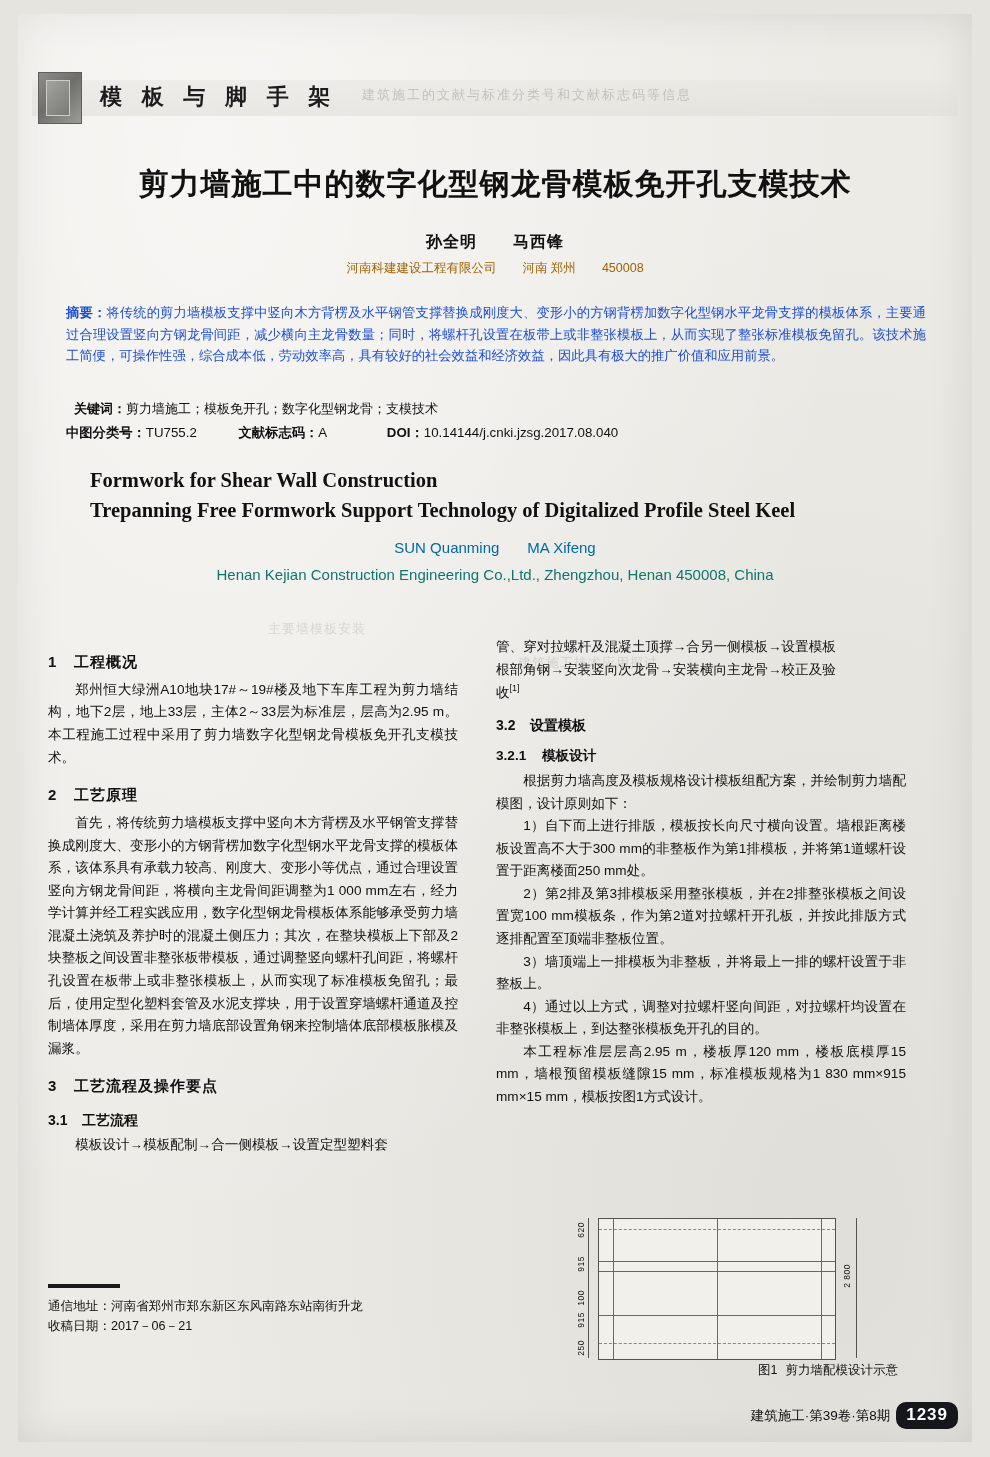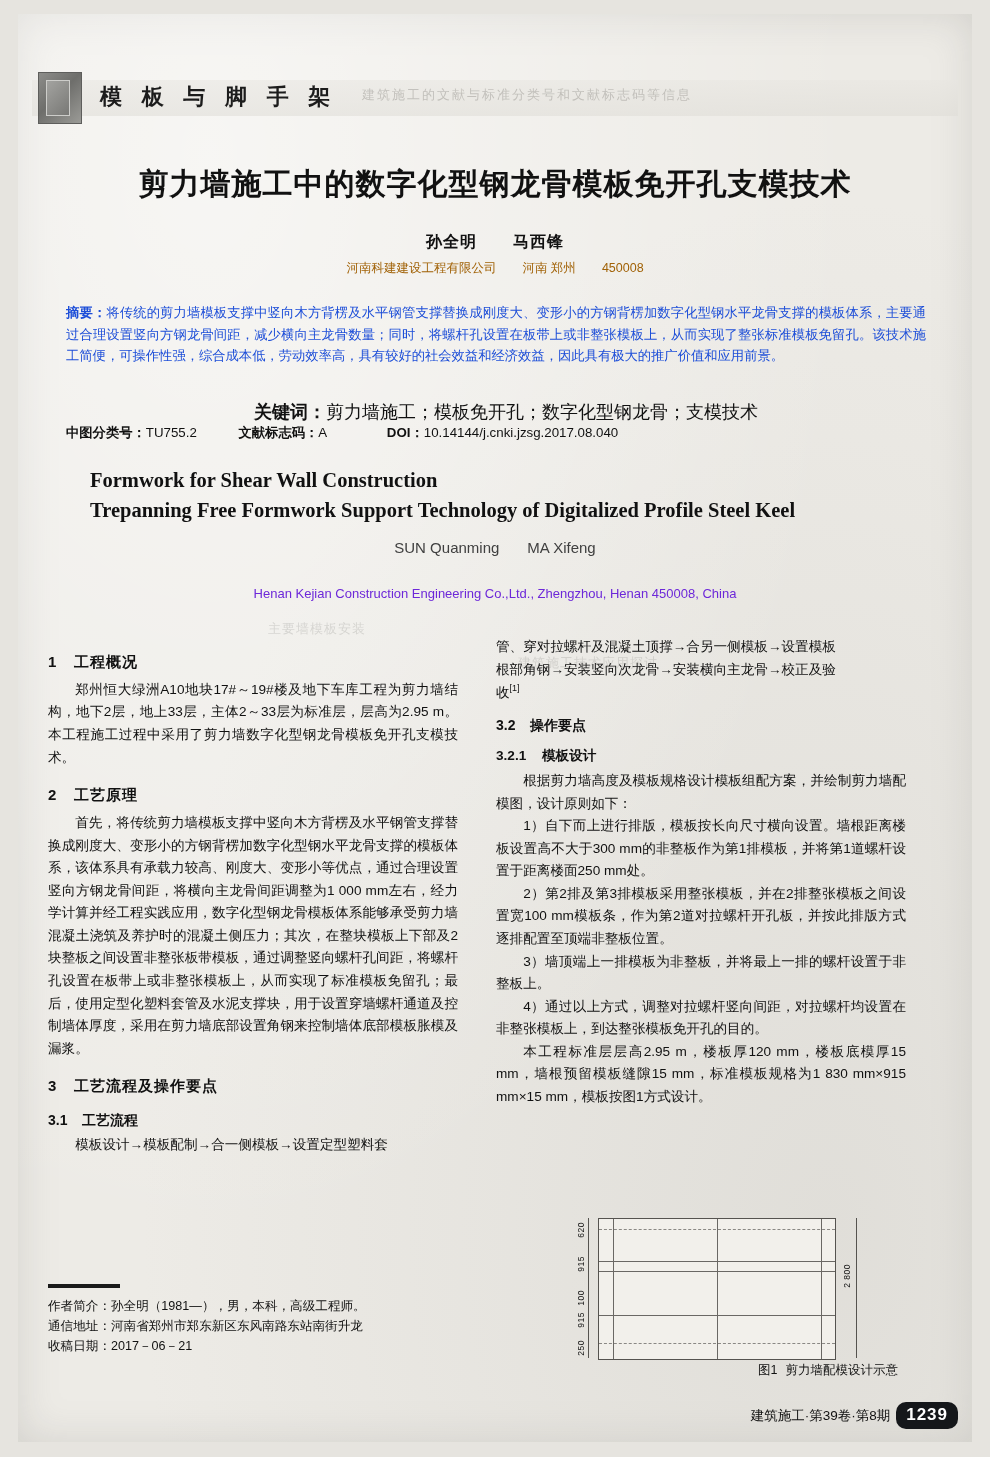--- a/index.html
+++ b/index.html
@@ -136,26 +136,25 @@
     top: 288px;
     width: 860px;
     font-size: 13.3px;
     line-height: 1.62;
     color: #1d4ed8;
     text-align: justify;
   }
   .abstract b { font-weight: bold; }
   .kw {
     position: absolute;
-    left: 48px;
+    left: 56px;
     top: 386px;
     width: 880px;
-    font-size: 18px;
-    color: #111;
-    text-align: center;
+    font-size: 13px;
+    color: #111;
   }
   .clc {
     position: absolute;
     left: 48px;
     top: 410px;
     width: 880px;
     font-size: 13.3px;
     color: #111;
   }
   .clc .seg { display: inline-block; }
@@ -174,32 +173,31 @@
     line-height: 1.45;
     color: #111;
   }
   .authors-en {
     position: absolute;
     left: 0;
     top: 525px;
     width: 954px;
     text-align: center;
     font-size: 15px;
-    color: #404040;
+    color: #0369a1;
   }
   .authors-en span { margin: 0 14px; }
   .affil-en {
     position: absolute;
     left: 0;
     top: 552px;
     width: 954px;
     text-align: center;
-    font-size: 13px;
-    color: #6d28d9;
-    margin-top: 20px;
+    font-size: 15px;
+    color: #0f766e;
   }
 
   
   .col {
     position: absolute;
     top: 622px;
     width: 410px;
     font-size: 13.6px;
     line-height: 1.66;
     color: #111;
@@ -434,37 +432,36 @@
       </h3>
       <p class="para">模板设计→模板配制→合一侧模板→设置定型塑料套</p>
     </div>
 
     <div class="col col-right">
       <p class="flow">管、穿对拉螺杆及混凝土顶撑→合另一侧模板→设置模板</p>
       <p class="flow">根部角钢→安装竖向次龙骨→安装横向主龙骨→校正及验</p>
       <p class="flow"><span>收</span><sup>[1]</sup></p>
 
       <h3 class="sub">
-        <span class="n">3.2</span><span>操作要点</span>
+        <span class="n">3.2</span><span>设置模板</span>
       </h3>
 
       <h4 class="subsub">
         <span class="n">3.2.1</span><span>模板设计</span>
       </h4>
       <p class="para">根据剪力墙高度及模板规格设计模板组配方案，并绘制剪力墙配模图，设计原则如下：</p>
       <p class="para">1）自下而上进行排版，模板按长向尺寸横向设置。墙根距离楼板设置高不大于300 mm的非整板作为第1排模板，并将第1道螺杆设置于距离楼面250 mm处。</p>
       <p class="para">2）第2排及第3排模板采用整张模板，并在2排整张模板之间设置宽100 mm模板条，作为第2道对拉螺杆开孔板，并按此排版方式逐排配置至顶端非整板位置。</p>
       <p class="para">3）墙顶端上一排模板为非整板，并将最上一排的螺杆设置于非整板上。</p>
       <p class="para">4）通过以上方式，调整对拉螺杆竖向间距，对拉螺杆均设置在非整张模板上，到达整张模板免开孔的目的。</p>
       <p class="para">本工程标准层层高2.95 m，楼板厚120 mm，楼板底模厚15 mm，墙根预留模板缝隙15 mm，标准模板规格为1 830 mm×915 mm×15 mm，模板按图1方式设计。</p>
     </div>
 
     <div class="fn-rule"></div>
     <div class="footnote">
-      <div>作者简介：孙全明（1981—），男，本科，高级工程师。</div>
       <div>通信地址：河南省郑州市郑东新区东风南路东站南街升龙</div>
       <div>收稿日期：2017－06－21</div>
     </div>
 
     <div class="figure">
       <div class="fig-frame">
         <div class="hdash" style="top: 10px;"></div>
         <div class="hline" style="top: 42px;"></div>
         <div class="hline" style="top: 52px;"></div>
         <div class="hline" style="top: 96px;"></div>

